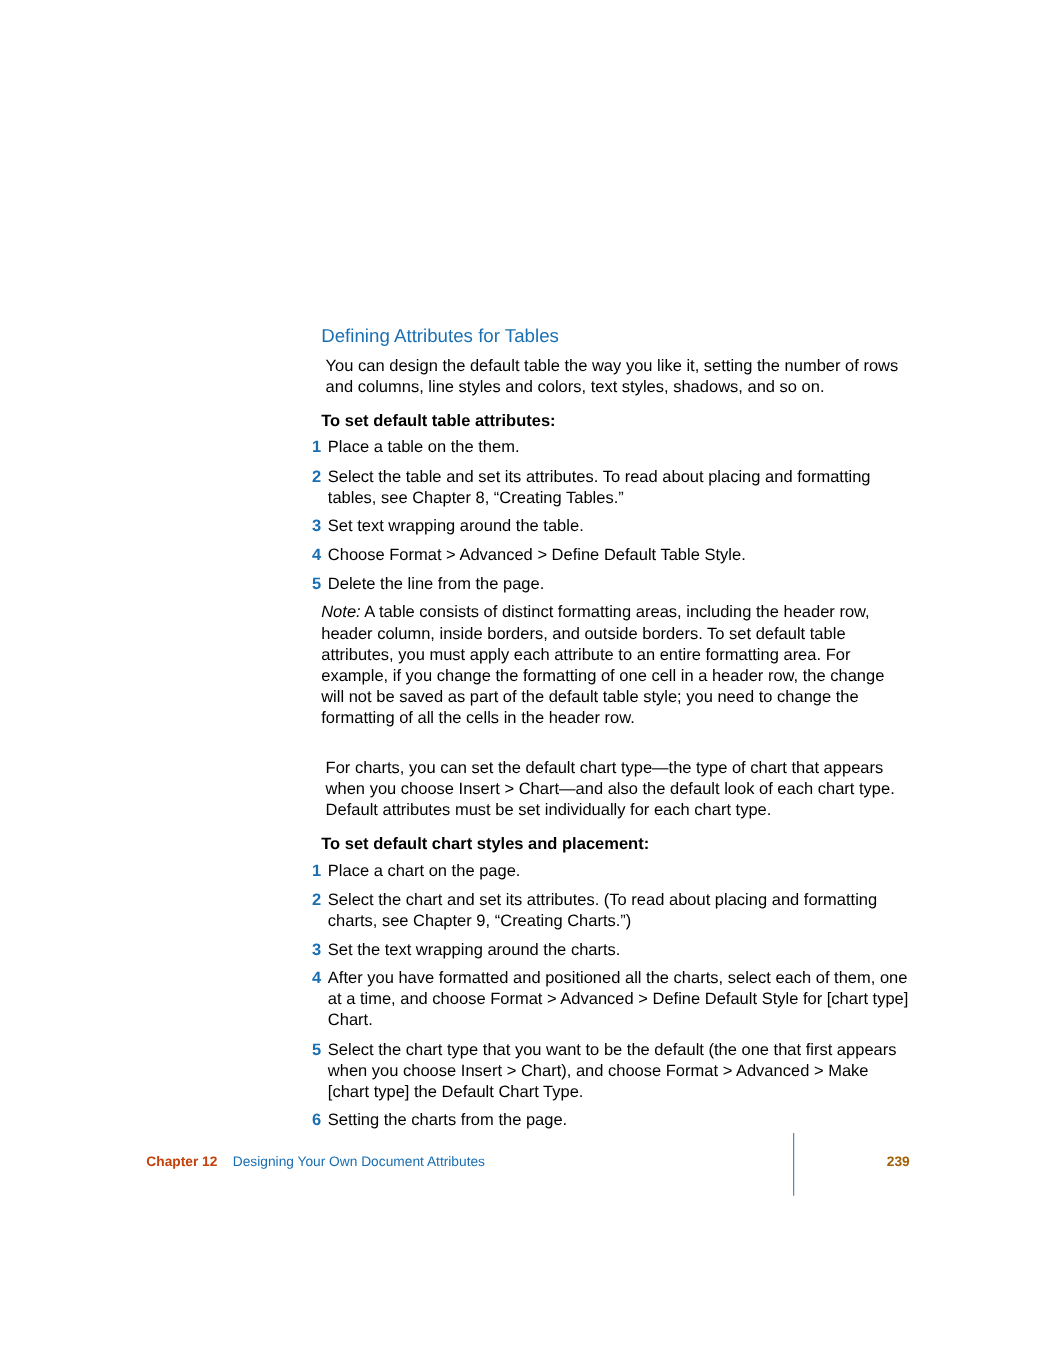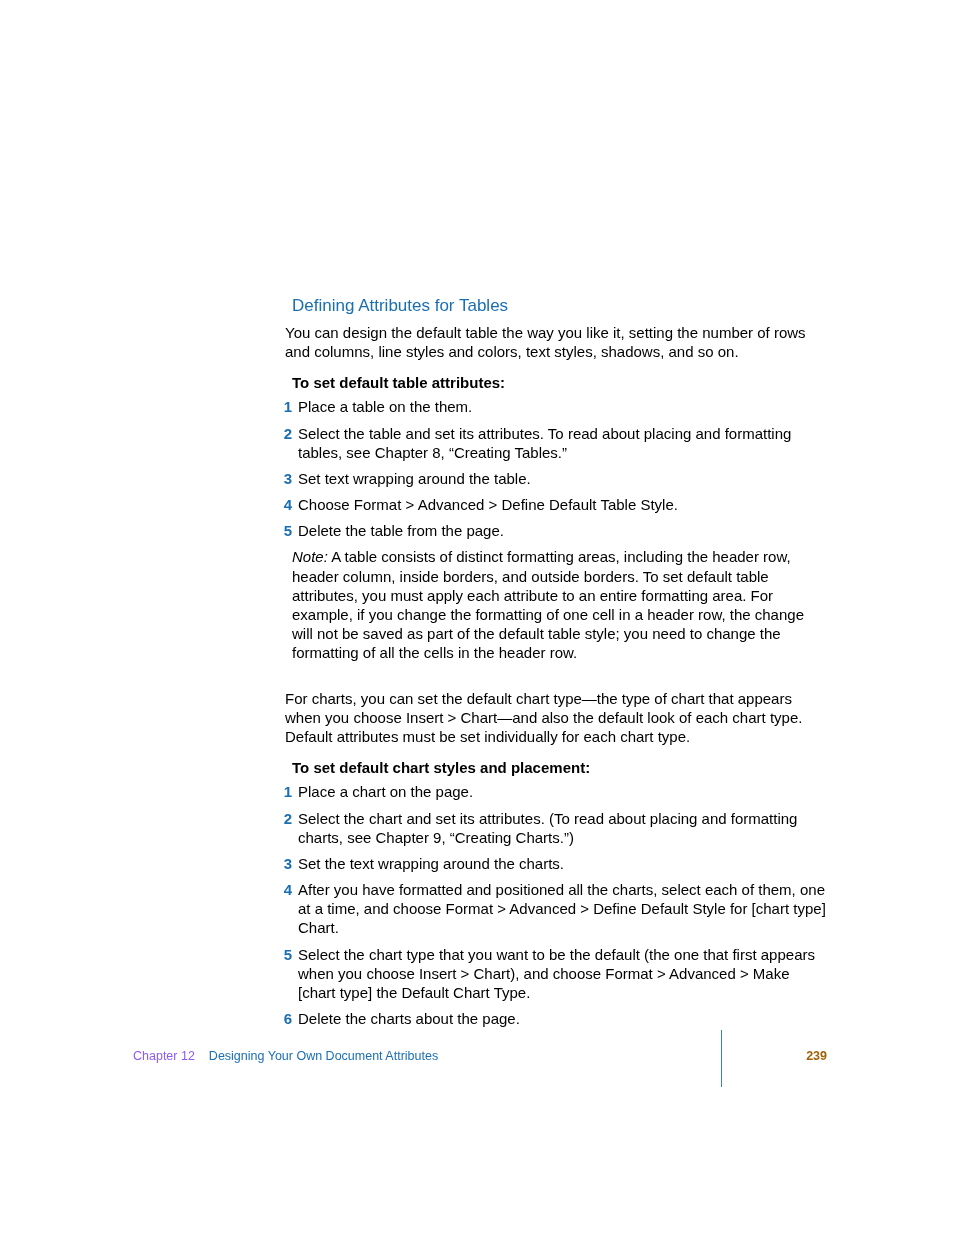--- a/index.html
+++ b/index.html
@@ -21,21 +21,21 @@
     line-height: 1.28;
     color: #000;
   }
   .heading {
     color: #1a6fb2;
     font-size: 17px;
     font-weight: 500;
     margin: 0 0 6px 17px;
   }
   .para {
-    margin: 0 0 12px 10px;
+    margin: 0 0 12px 21px;
   }
   .subhead {
     font-weight: 700;
     margin: 6px 0 5px 17px;
   }
   .step {
     display: flex;
     margin: 0 0 7px 0;
   }
   .step-num {
@@ -71,22 +71,22 @@
     display: flex;
     justify-content: center;
     font-size: 12.5px;
   }
   .footer-inner {
     width: 700px;
     display: flex;
     align-items: center;
   }
   .footer-chapter {
-    font-weight: 400;
-    color: #8b5cf6;
+    font-weight: 700;
+    color: #c2410c;
     margin-left: 6px;
   }
   .footer-title {
     color: #1a6fb2;
     margin-left: 14px;
     flex: 1;
   }
   .footer-page {
     font-weight: 700;
     color: #a16207;
@@ -121,21 +121,21 @@
     <div class="step">
       <div class="step-num">3</div>
       <div class="step-body">Set text wrapping around the table.</div>
     </div>
     <div class="step">
       <div class="step-num">4</div>
       <div class="step-body">Choose Format &gt; Advanced &gt; Define Default Table Style.</div>
     </div>
     <div class="step">
       <div class="step-num">5</div>
-      <div class="step-body">Delete the table from the page.</div>
+      <div class="step-body">Delete the line from the page.</div>
     </div>
 
     <div class="note">
       <span class="note-label">Note:</span><span>  A table consists of distinct formatting areas, including the header row, header column, inside borders, and outside borders. To set default table attributes, you must apply each attribute to an entire formatting area. For example, if you change the formatting of one cell in a header row, the change will not be saved as part of the default table style; you need to change the formatting of all the cells in the header row.</span>
     </div>
 
     <div class="section-gap"></div>
 
     <div class="para">For charts, you can set the default chart type—the type of chart that appears when you choose Insert &gt; Chart—and also the default look of each chart type. Default attributes must be set individually for each chart type.</div>
     <div class="subhead">To set default chart styles and placement:</div>
@@ -159,21 +159,21 @@
       </div>
     </div>
     <div class="step">
       <div class="step-num">5</div>
       <div class="step-body">
         <span>Select the chart type that you want to be the default (the one that first appears when you choose Insert &gt; Chart), and choose Format &gt; Advanced &gt; Make [</span><span class="italic">chart type</span><span>] the Default Chart Type.</span>
       </div>
     </div>
     <div class="step">
       <div class="step-num">6</div>
-      <div class="step-body">Delete the charts about the page.</div>
+      <div class="step-body">Setting the charts from the page.</div>
     </div>
 
   </div>
 
   <div class="footer">
     <div class="footer-inner">
       <span class="footer-chapter">Chapter 12</span>
       <span class="footer-title">Designing Your Own Document Attributes</span>
       <span class="footer-page">239</span>
     </div>

